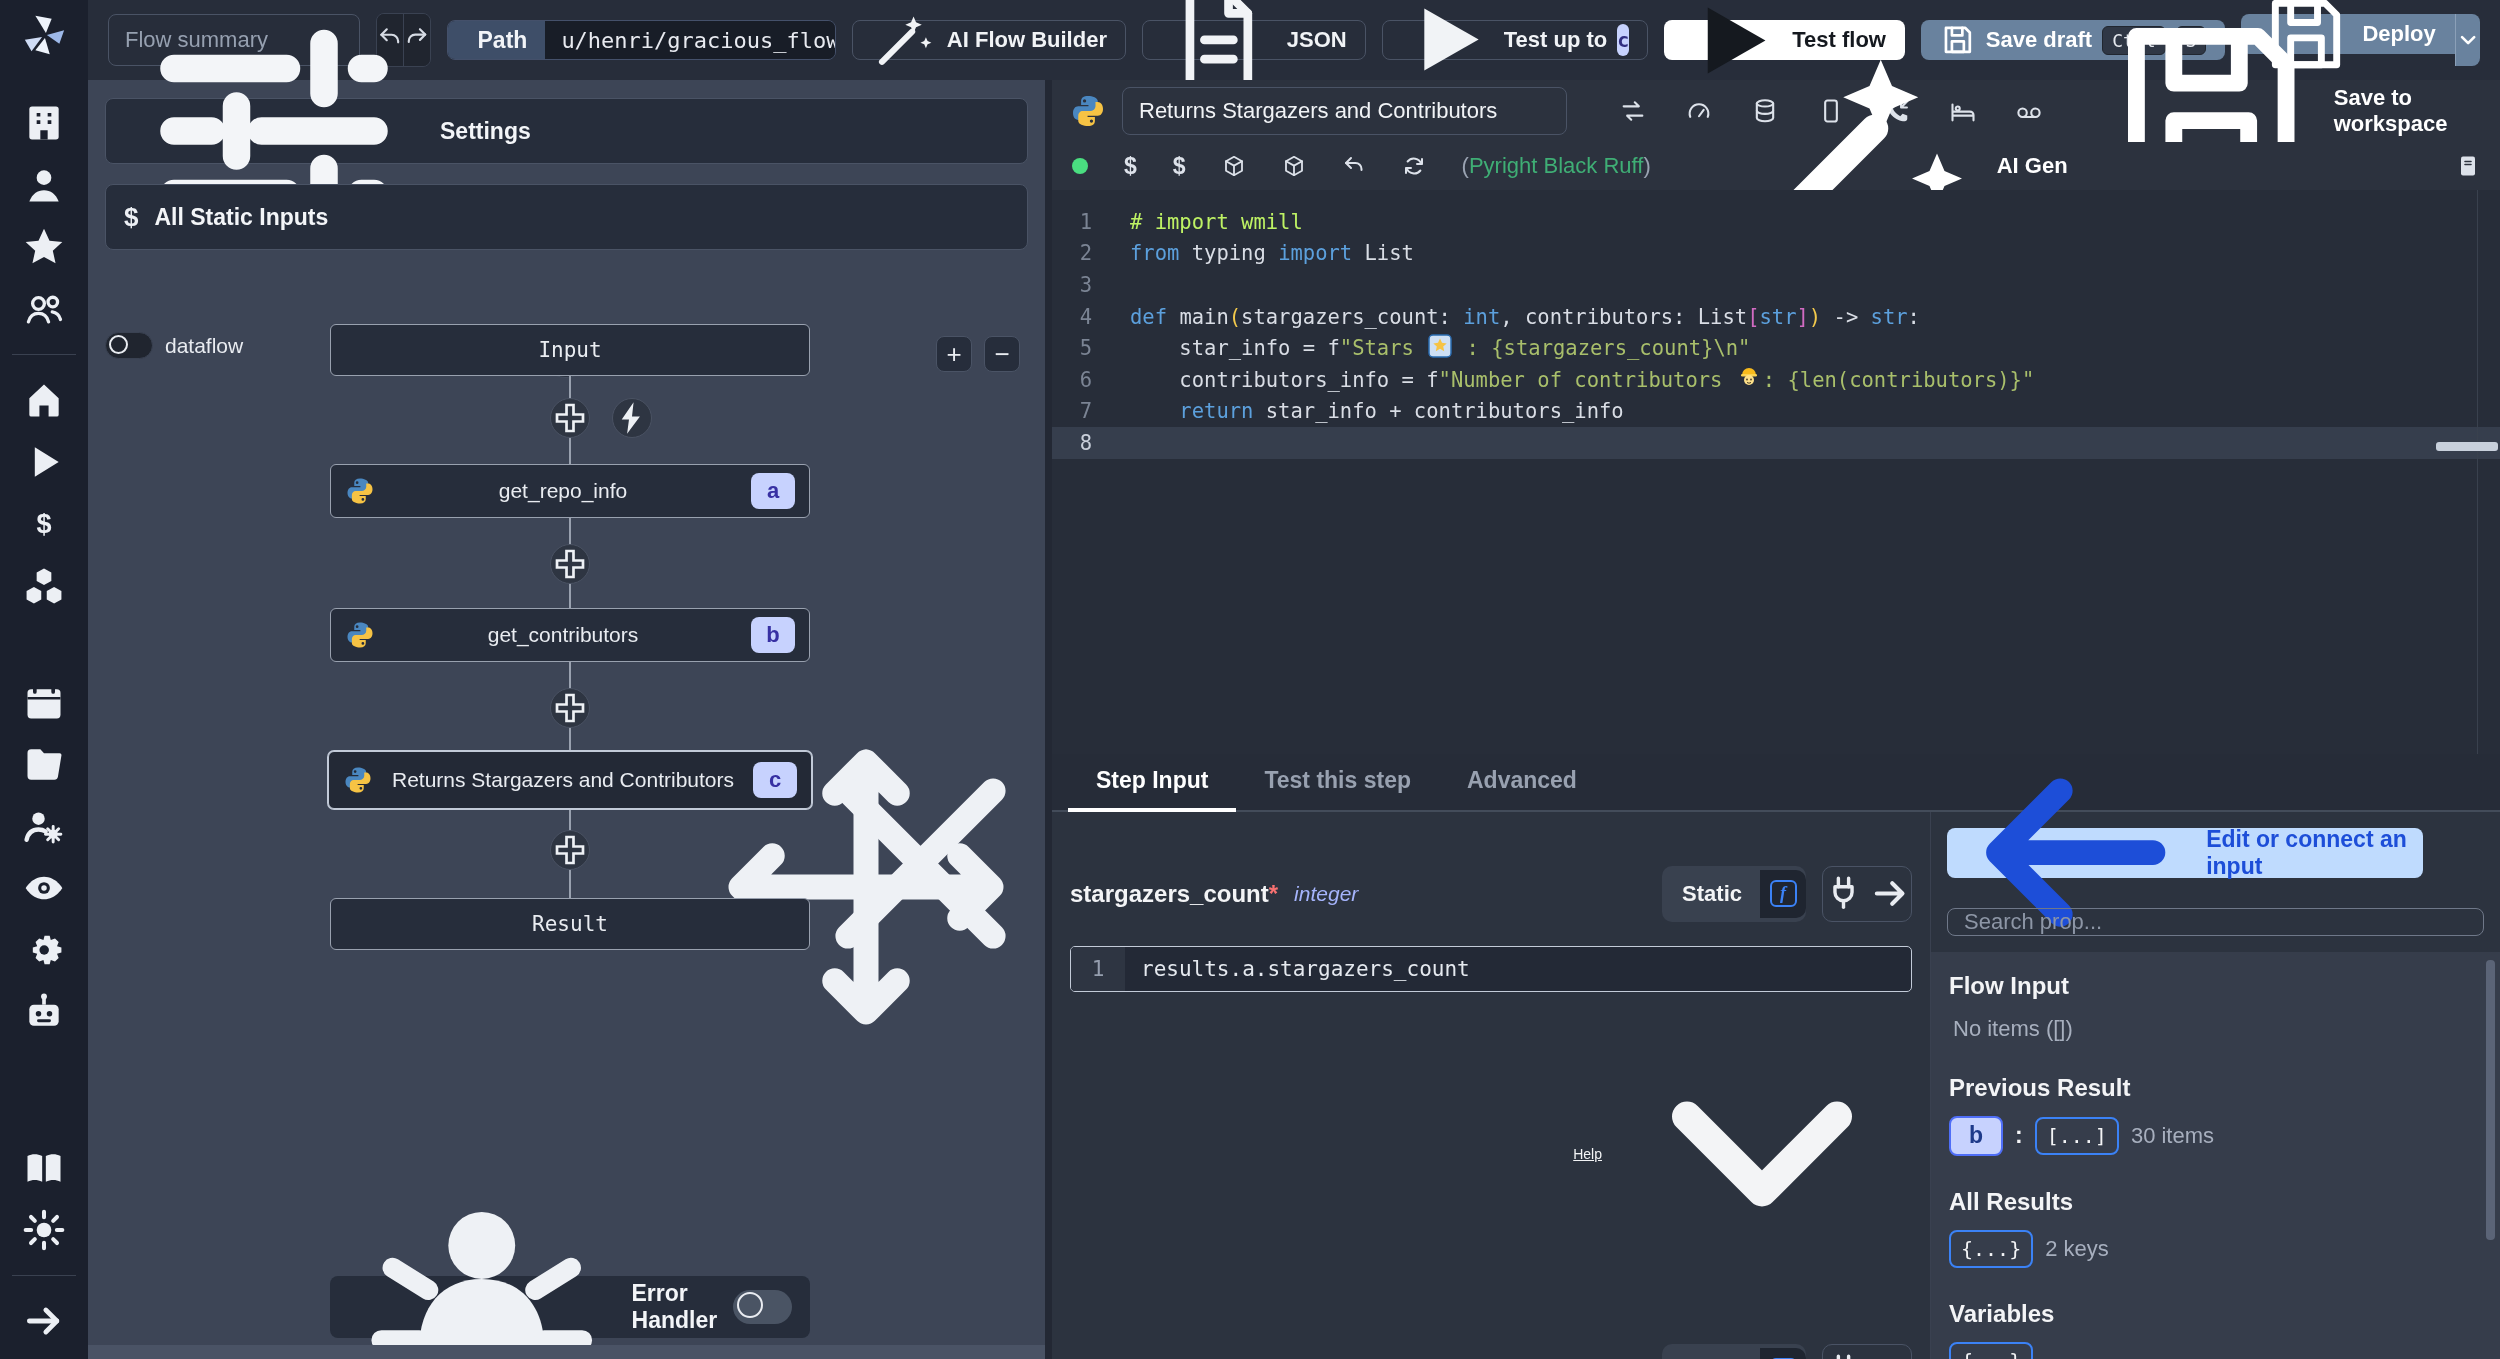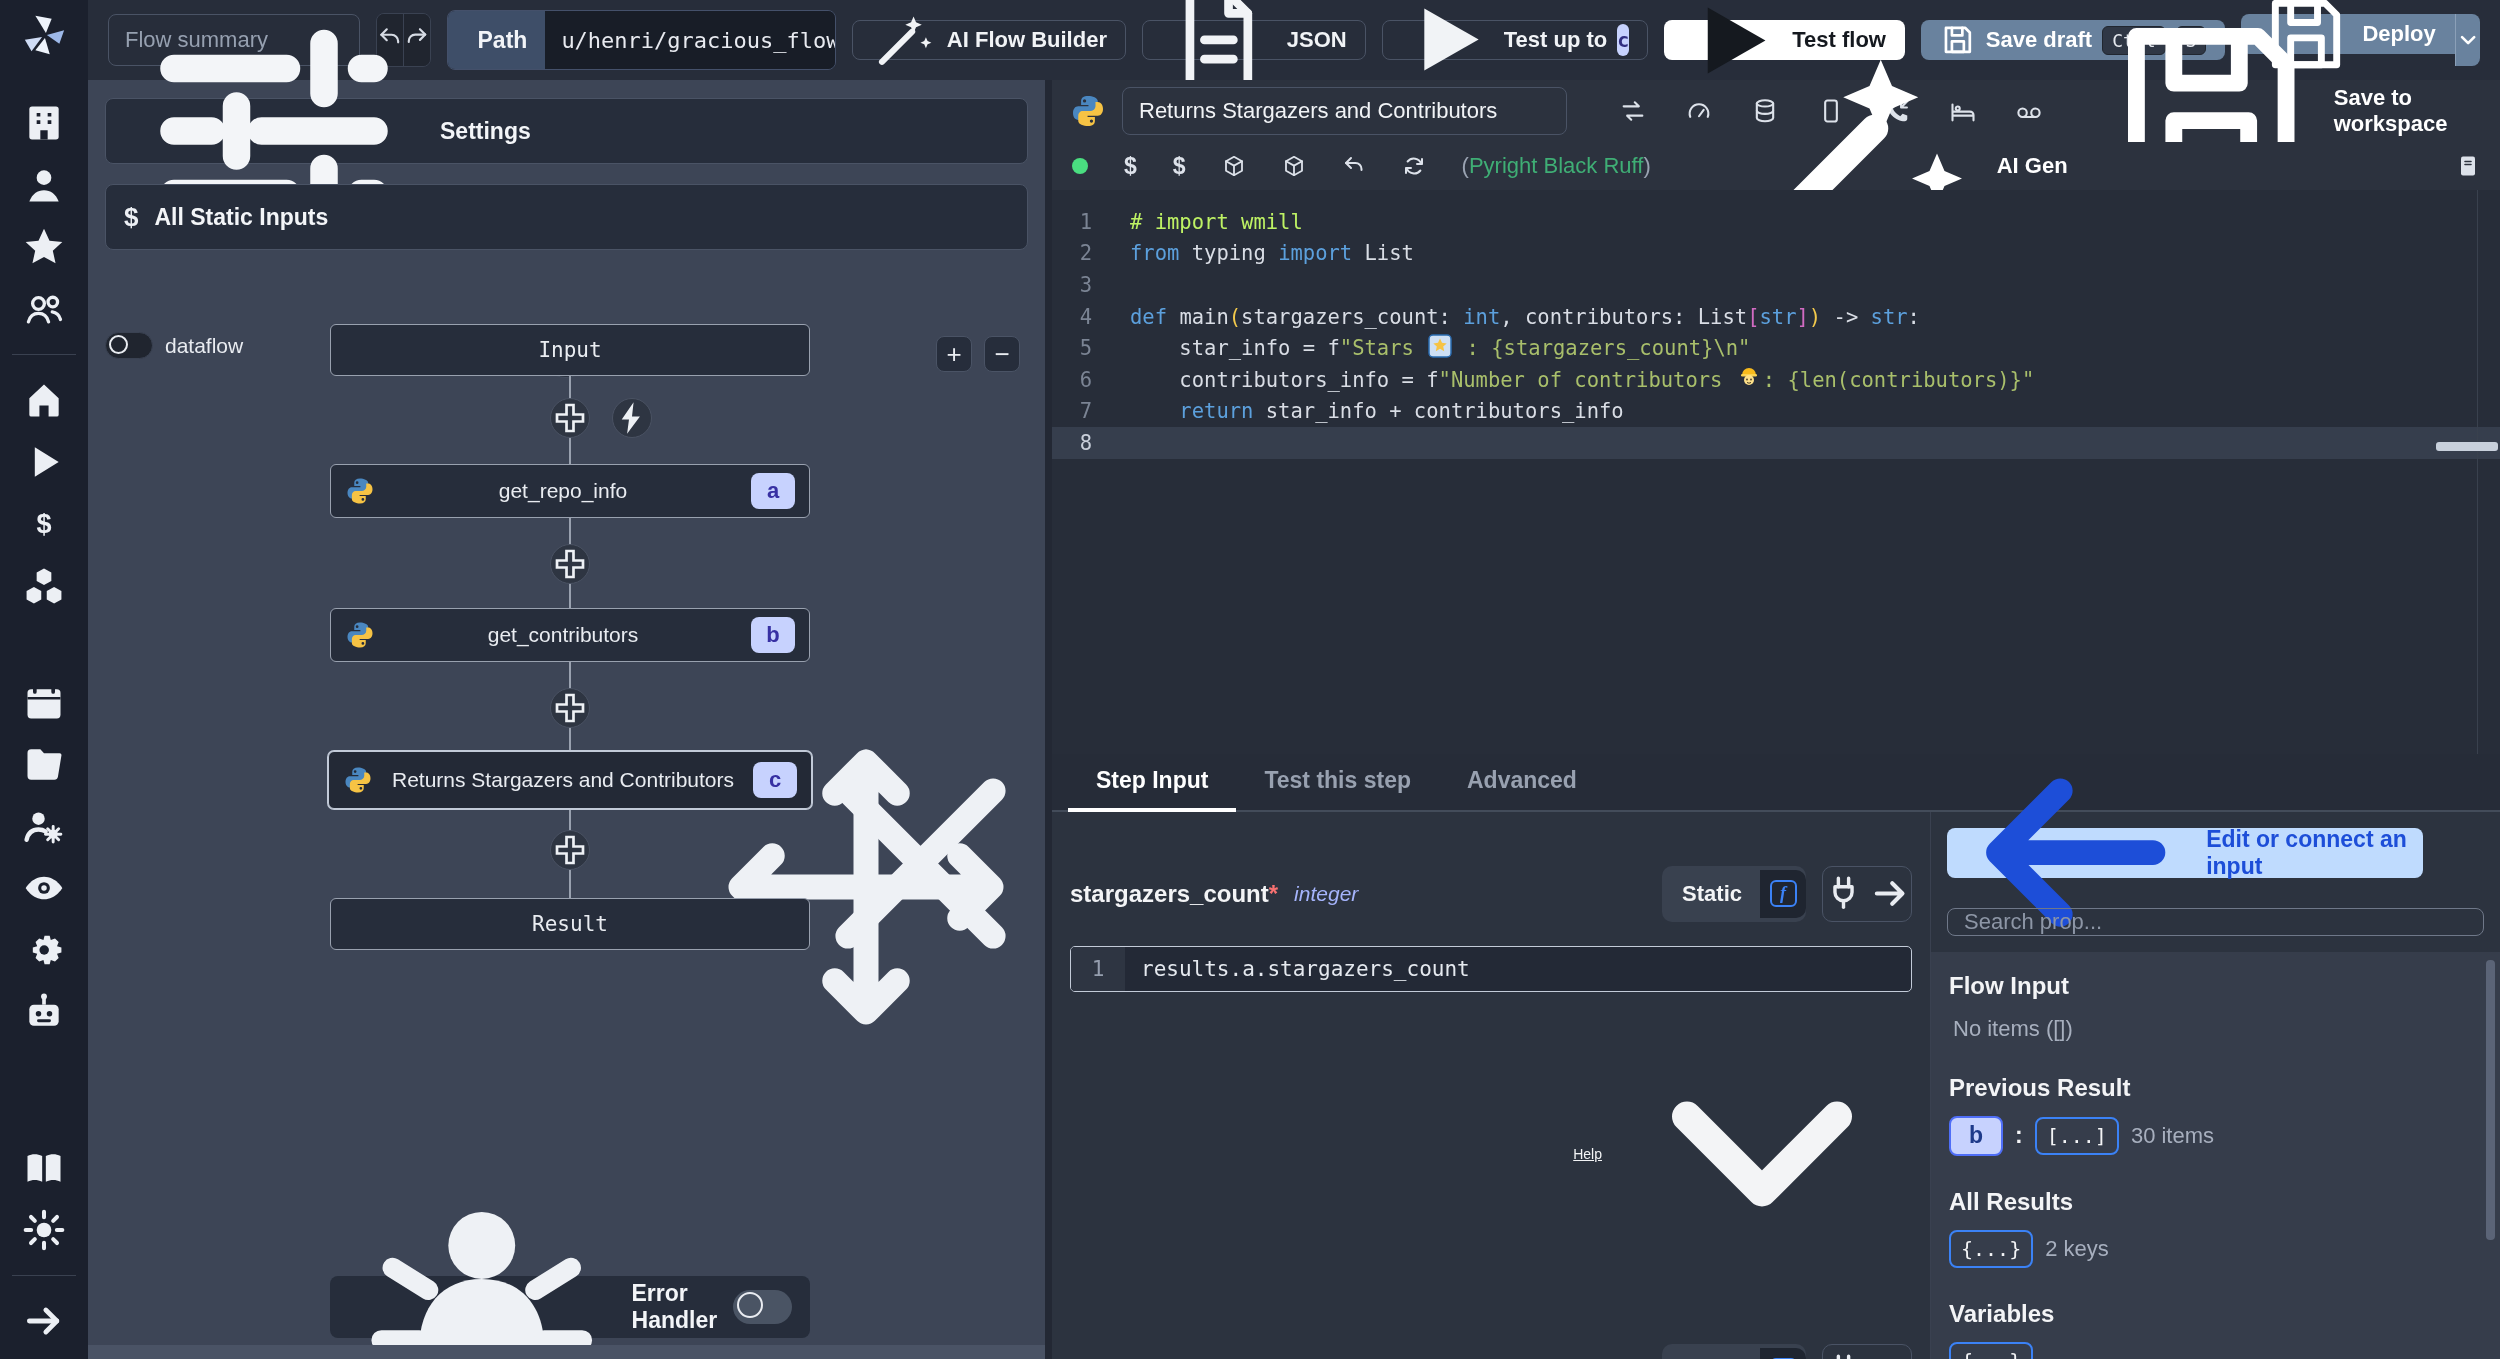--- a/index.html
+++ b/index.html
@@ -19,21 +19,21 @@
 
   
   .main { flex:1; display:flex; flex-direction:column; min-width:0; }
   .topbar { height:80px; background:#272d3a; display:flex; align-items:center; padding:0 20px; gap:16px; flex:none; }
   .tb-input { width:252px; height:52px; background:transparent; border:1px solid #4a5365; border-radius:8px; color:#eceff4; font-size:22px; padding:0 16px; font-family:"Liberation Sans",sans-serif; }
   .tb-input::placeholder { color:#96a0b0; }
   .undoredo { display:flex; border:1px solid #3a4252; border-radius:8px; overflow:hidden; }
   .undoredo .ur { width:48px; height:52px; background:#20252f; display:flex; align-items:center; justify-content:center; color:#d6dbe4; cursor:pointer; }
   .undoredo .ur + .ur { border-left:1px solid #3a4252; }
   .undoredo svg { width:22px; height:22px; }
-  .path-btn { display:flex; height:60px; border-radius:8px; overflow:hidden; border:1px solid #44506a; cursor:pointer; }
+  .path-btn { display:flex; height:40px; border-radius:8px; overflow:hidden; border:1px solid #44506a; cursor:pointer; }
   .path-label { background:#3e4e68; display:flex; align-items:center; gap:12px; padding:0 18px; font-weight:700; font-size:23px; color:#f2f4f8; }
   .path-label svg { width:20px; height:20px; }
   .path-value { background:#181d27; display:flex; align-items:center; padding:0 16px; font-size:22px; color:#e8eaf0; }
   .tb-right { margin-left:auto; display:flex; align-items:center; gap:16px; }
   .btn { height:40px; border-radius:8px; display:flex; align-items:center; gap:10px; padding:0 18px; font-size:22px; font-weight:700; cursor:pointer; border:1px solid transparent; white-space:nowrap; }
   .btn svg { width:22px; height:22px; }
   .btn-outline { border-color:#4a5365; background:#272d3a; color:#f1f3f6; }
   .btn-white { background:#ffffff; color:#15191f; }
   .btn-steel { background:#69829e; color:#ffffff; }
   .kbd { background:#2f3745; border:1px solid #20262f; border-radius:6px; padding:3px 9px; font-family:"DejaVu Sans Mono",monospace; font-size:18px; font-weight:400; color:#e5e9ef; }

